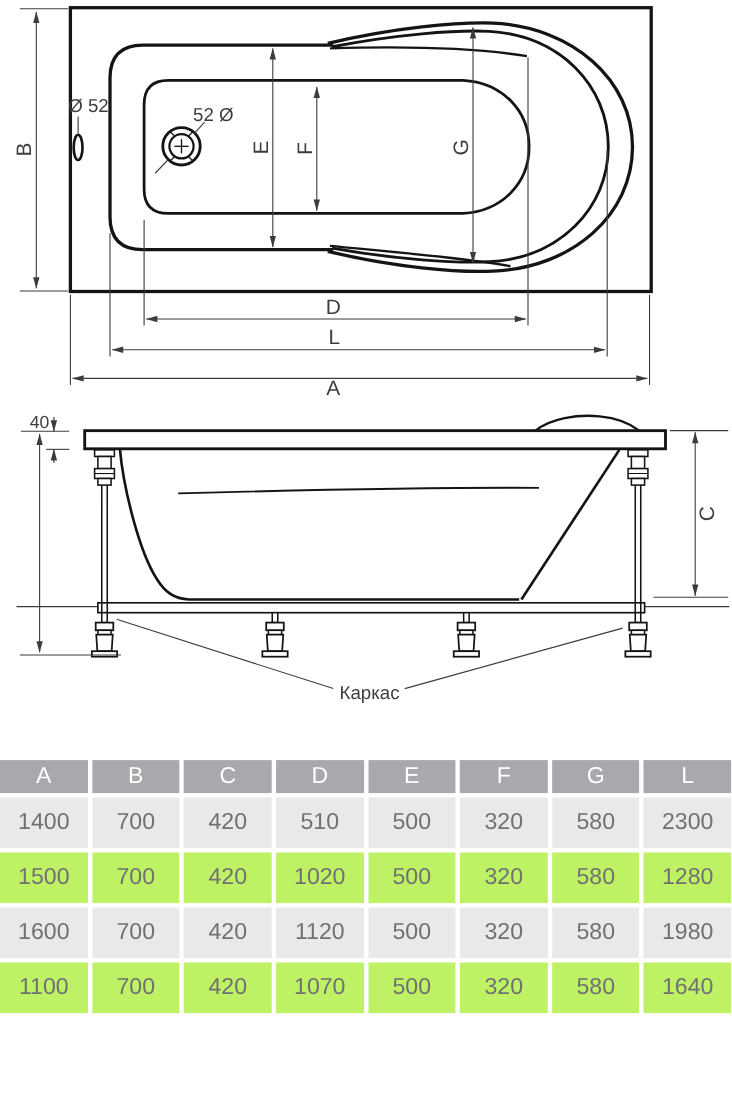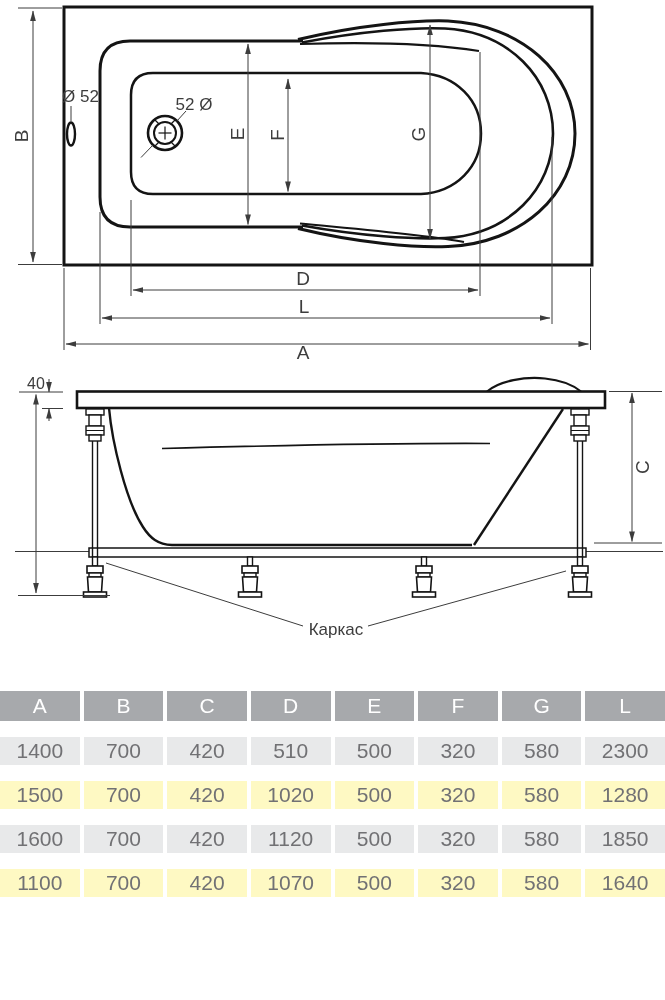--- a/index.html
+++ b/index.html
@@ -6,24 +6,24 @@
   .stage{position:relative;width:665px;height:1000px;background:#ffffff;overflow:hidden;
          font-family:"Liberation Sans","DejaVu Sans",sans-serif;}
   svg{position:absolute;top:0;left:0;display:block;}
   svg text{font-family:"Liberation Sans","DejaVu Sans",sans-serif;font-weight:300;fill:#3d3d3d;}
   .dimtxt{font-size:19px;}
   .smalltxt{font-size:17px;}
   .spec-table{position:absolute;left:0;top:691px;width:665px;
               display:grid;grid-template-columns:repeat(8,1fr);gap:4px;}
   .spec-table .hcell{background:#a7a9ac;color:#ffffff;height:30px;display:flex;
                      align-items:center;justify-content:center;font-size:21px;font-weight:300;}
-  .spec-table .dcell{color:#717174;height:28px;display:flex;align-items:center;
-                     justify-content:center;font-size:21px;margin-top:12px;}
+  .spec-table .dcell{color:#717174;height:46px;display:flex;align-items:center;
+                     justify-content:center;font-size:21px;}
   .spec-table .r-light{background:#e8e9ea;}
-  .spec-table .r-mid{background:#fef9c3;}
+  .spec-table .r-mid{background:#bef264;}
 </style>
 </head>
 <body>
 
 <div class="stage">
 
 <svg width="665" height="672" viewBox="0 0 665 672">
   <defs>
     <marker id="arr" viewBox="0 0 12 8" refX="11.5" refY="4" markerWidth="11" markerHeight="7" orient="auto-start-reverse" markerUnits="userSpaceOnUse">
       <path d="M12,4 L0,0.7 L0,7.3 Z" fill="#3c3c3c"></path>
@@ -186,21 +186,21 @@
   <div class="dcell r-mid">580</div>
   <div class="dcell r-mid">1280</div>
 
   <div class="dcell r-light">1600</div>
   <div class="dcell r-light">700</div>
   <div class="dcell r-light">420</div>
   <div class="dcell r-light">1120</div>
   <div class="dcell r-light">500</div>
   <div class="dcell r-light">320</div>
   <div class="dcell r-light">580</div>
-  <div class="dcell r-light">1850</div>
+  <div class="dcell r-light">1980</div>
 
   <div class="dcell r-mid">1100</div>
   <div class="dcell r-mid">700</div>
   <div class="dcell r-mid">420</div>
   <div class="dcell r-mid">1070</div>
   <div class="dcell r-mid">500</div>
   <div class="dcell r-mid">320</div>
   <div class="dcell r-mid">580</div>
   <div class="dcell r-mid">1640</div>
 </div>

